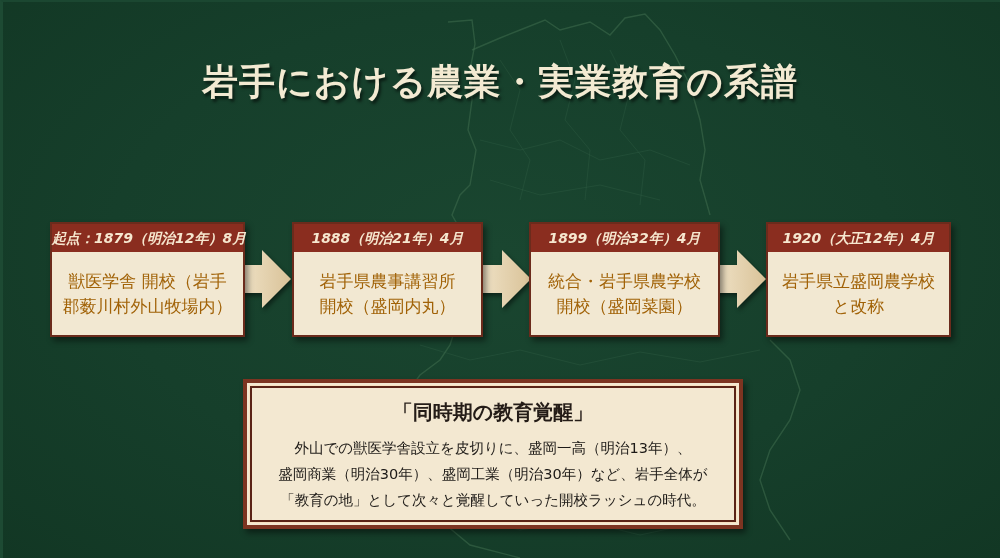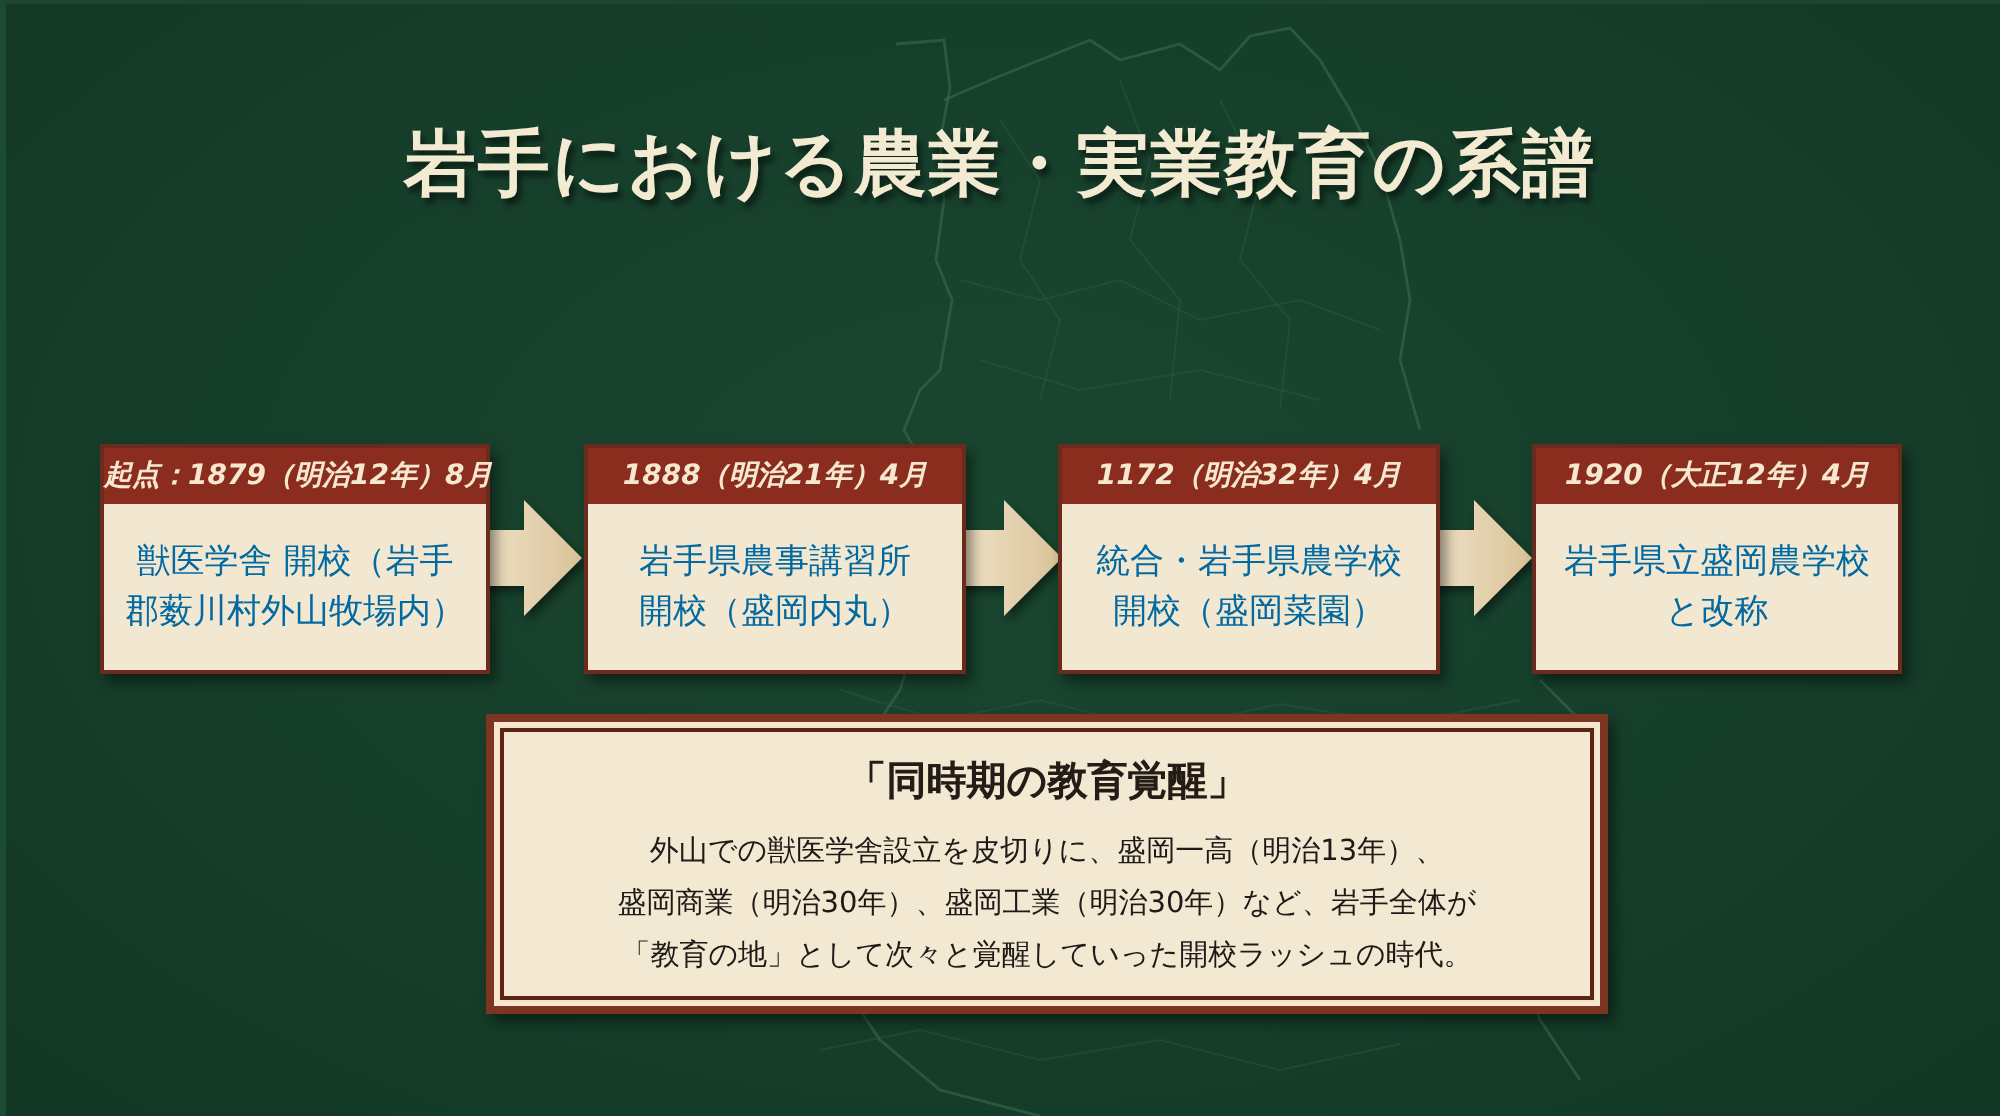--- a/index.html
+++ b/index.html
@@ -72,41 +72,41 @@
     }
     .step-body {
       position: absolute;
       left: 0; right: 0;
       top: 28px; bottom: 0;
       display: flex;
       align-items: center;
       justify-content: center;
       text-align: center;
       padding: 0 0;
-      color: #0369a1;
+      color: #a16207;
       font-size: 17px;
       line-height: 25px;
     }
     .step-body span { display: block; }
 
     .arrow {
       position: absolute;
       top: 250px;
       width: 58px;
       height: 58px;
       z-index: 2;
       filter: drop-shadow(2px 3px 2px rgba(0,0,0,0.45));
     }
 
     
     .callout {
       position: absolute;
       left: 243px;
-      top: 357px;
-      width: 561px;
+      top: 379px;
+      width: 500px;
       height: 150px;
       box-sizing: border-box;
       background: #f3e8d1;
       border: 4px solid #7d3421;
       box-shadow: 3px 4px 6px rgba(0,0,0,0.45);
       z-index: 3;
     }
     .callout-inner {
       position: absolute;
       left: 3px; top: 3px; right: 3px; bottom: 3px;
@@ -192,21 +192,21 @@
     <defs>
       <linearGradient id="ag2" x1="0" y1="0" x2="1" y2="0">
         <stop offset="0" stop-color="#f2e6cc"></stop>
         <stop offset="1" stop-color="#d9c298"></stop>
       </linearGradient>
     </defs>
     <polygon points="0,15 28,15 28,0 57,29 28,58 28,43 0,43" fill="url(#ag2)"></polygon>
   </svg>
 
   <div class="step" style="left:529px; width:191px;">
-    <div class="step-head">1172（明治32年）4月</div>
+    <div class="step-head">1899（明治32年）4月</div>
     <div class="step-body">
       <div>
         <span>統合・岩手県農学校</span>
         <span>開校（盛岡菜園）</span>
       </div>
     </div>
   </div>
 
   <svg class="arrow" style="left:709px;" viewBox="0 0 58 58">
     <defs>

